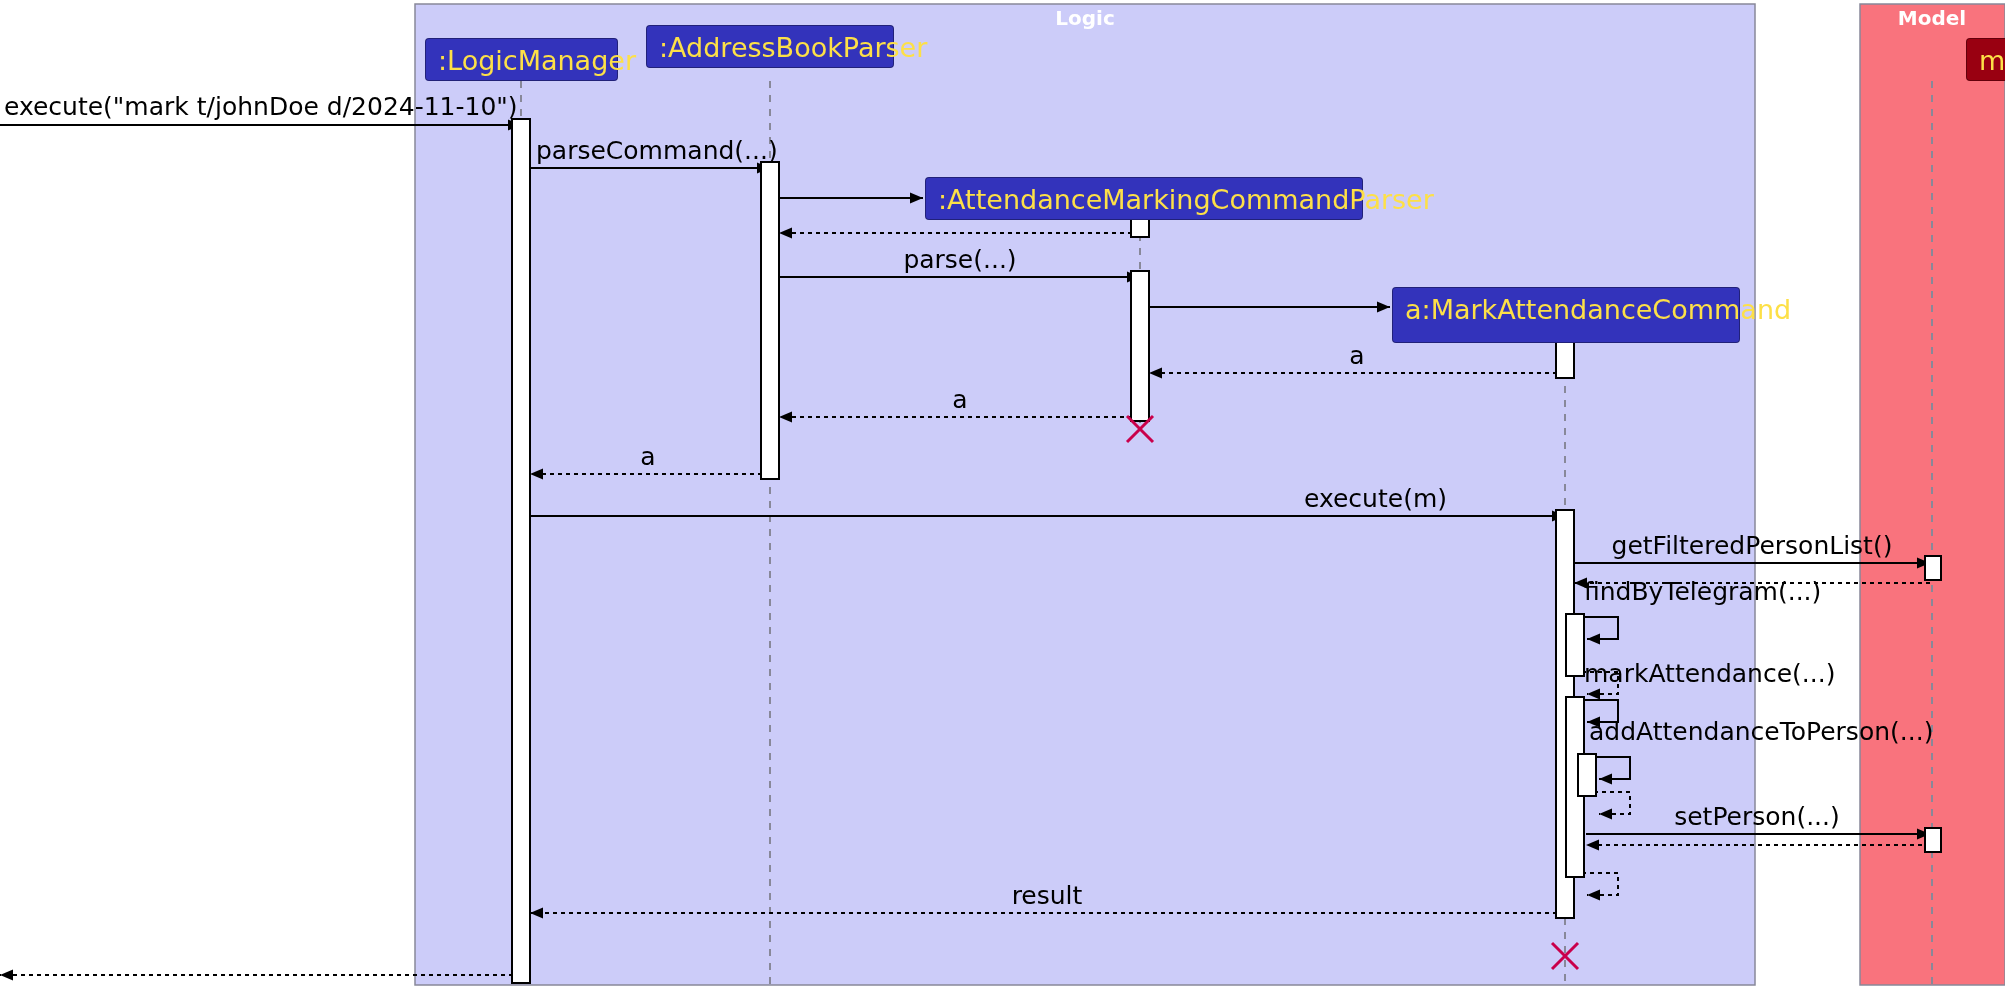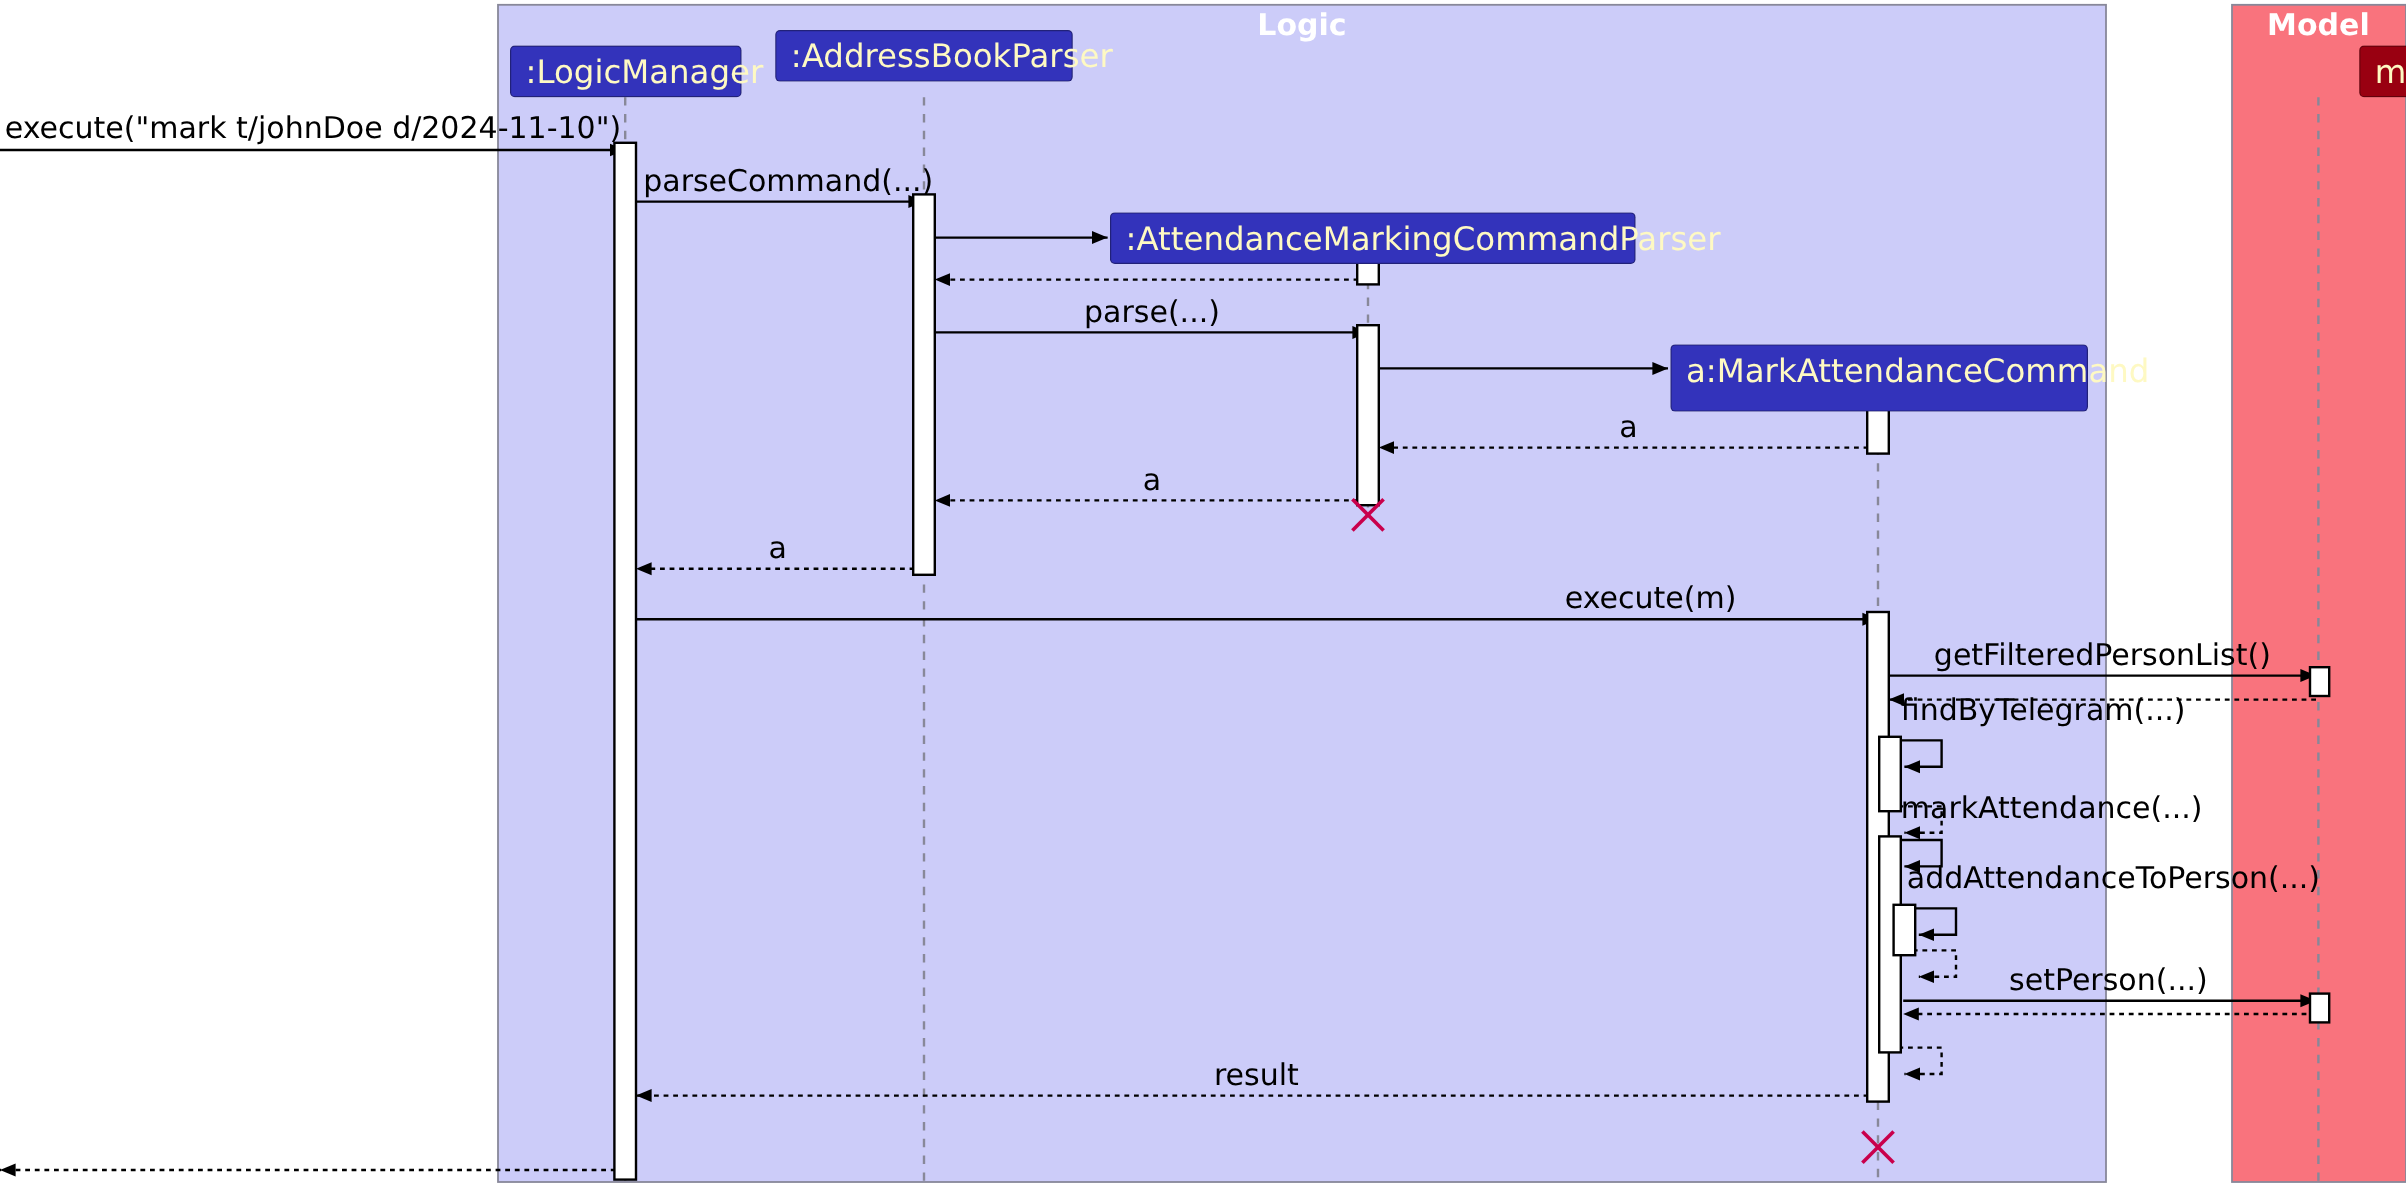--- a/index.html
+++ b/index.html
@@ -18,28 +18,28 @@
   #svg-layer {
     position: absolute;
     left: 0; top: 0;
     width: 2005px;
     height: 995px;
   }
   .pkg-label {
     position: absolute;
     color: #ffffff;
     font-weight: bold;
-    font-size: 25px;
+    font-size: 20px;
     text-align: center;
     white-space: nowrap;
     font-family: "DejaVu Sans", sans-serif;
   }
   .participant {
     position: absolute;
-    color: #fef9c3;
+    color: #fde047;
     font-size: 27px;
     line-height: 1;
     border-radius: 4px;
     text-align: center;
     white-space: nowrap;
     padding: 8px 12px 10px 12px;
     font-family: "DejaVu Sans", sans-serif;
     border: 1px solid rgba(0,0,0,0.35);
   }
   .msg-label {

